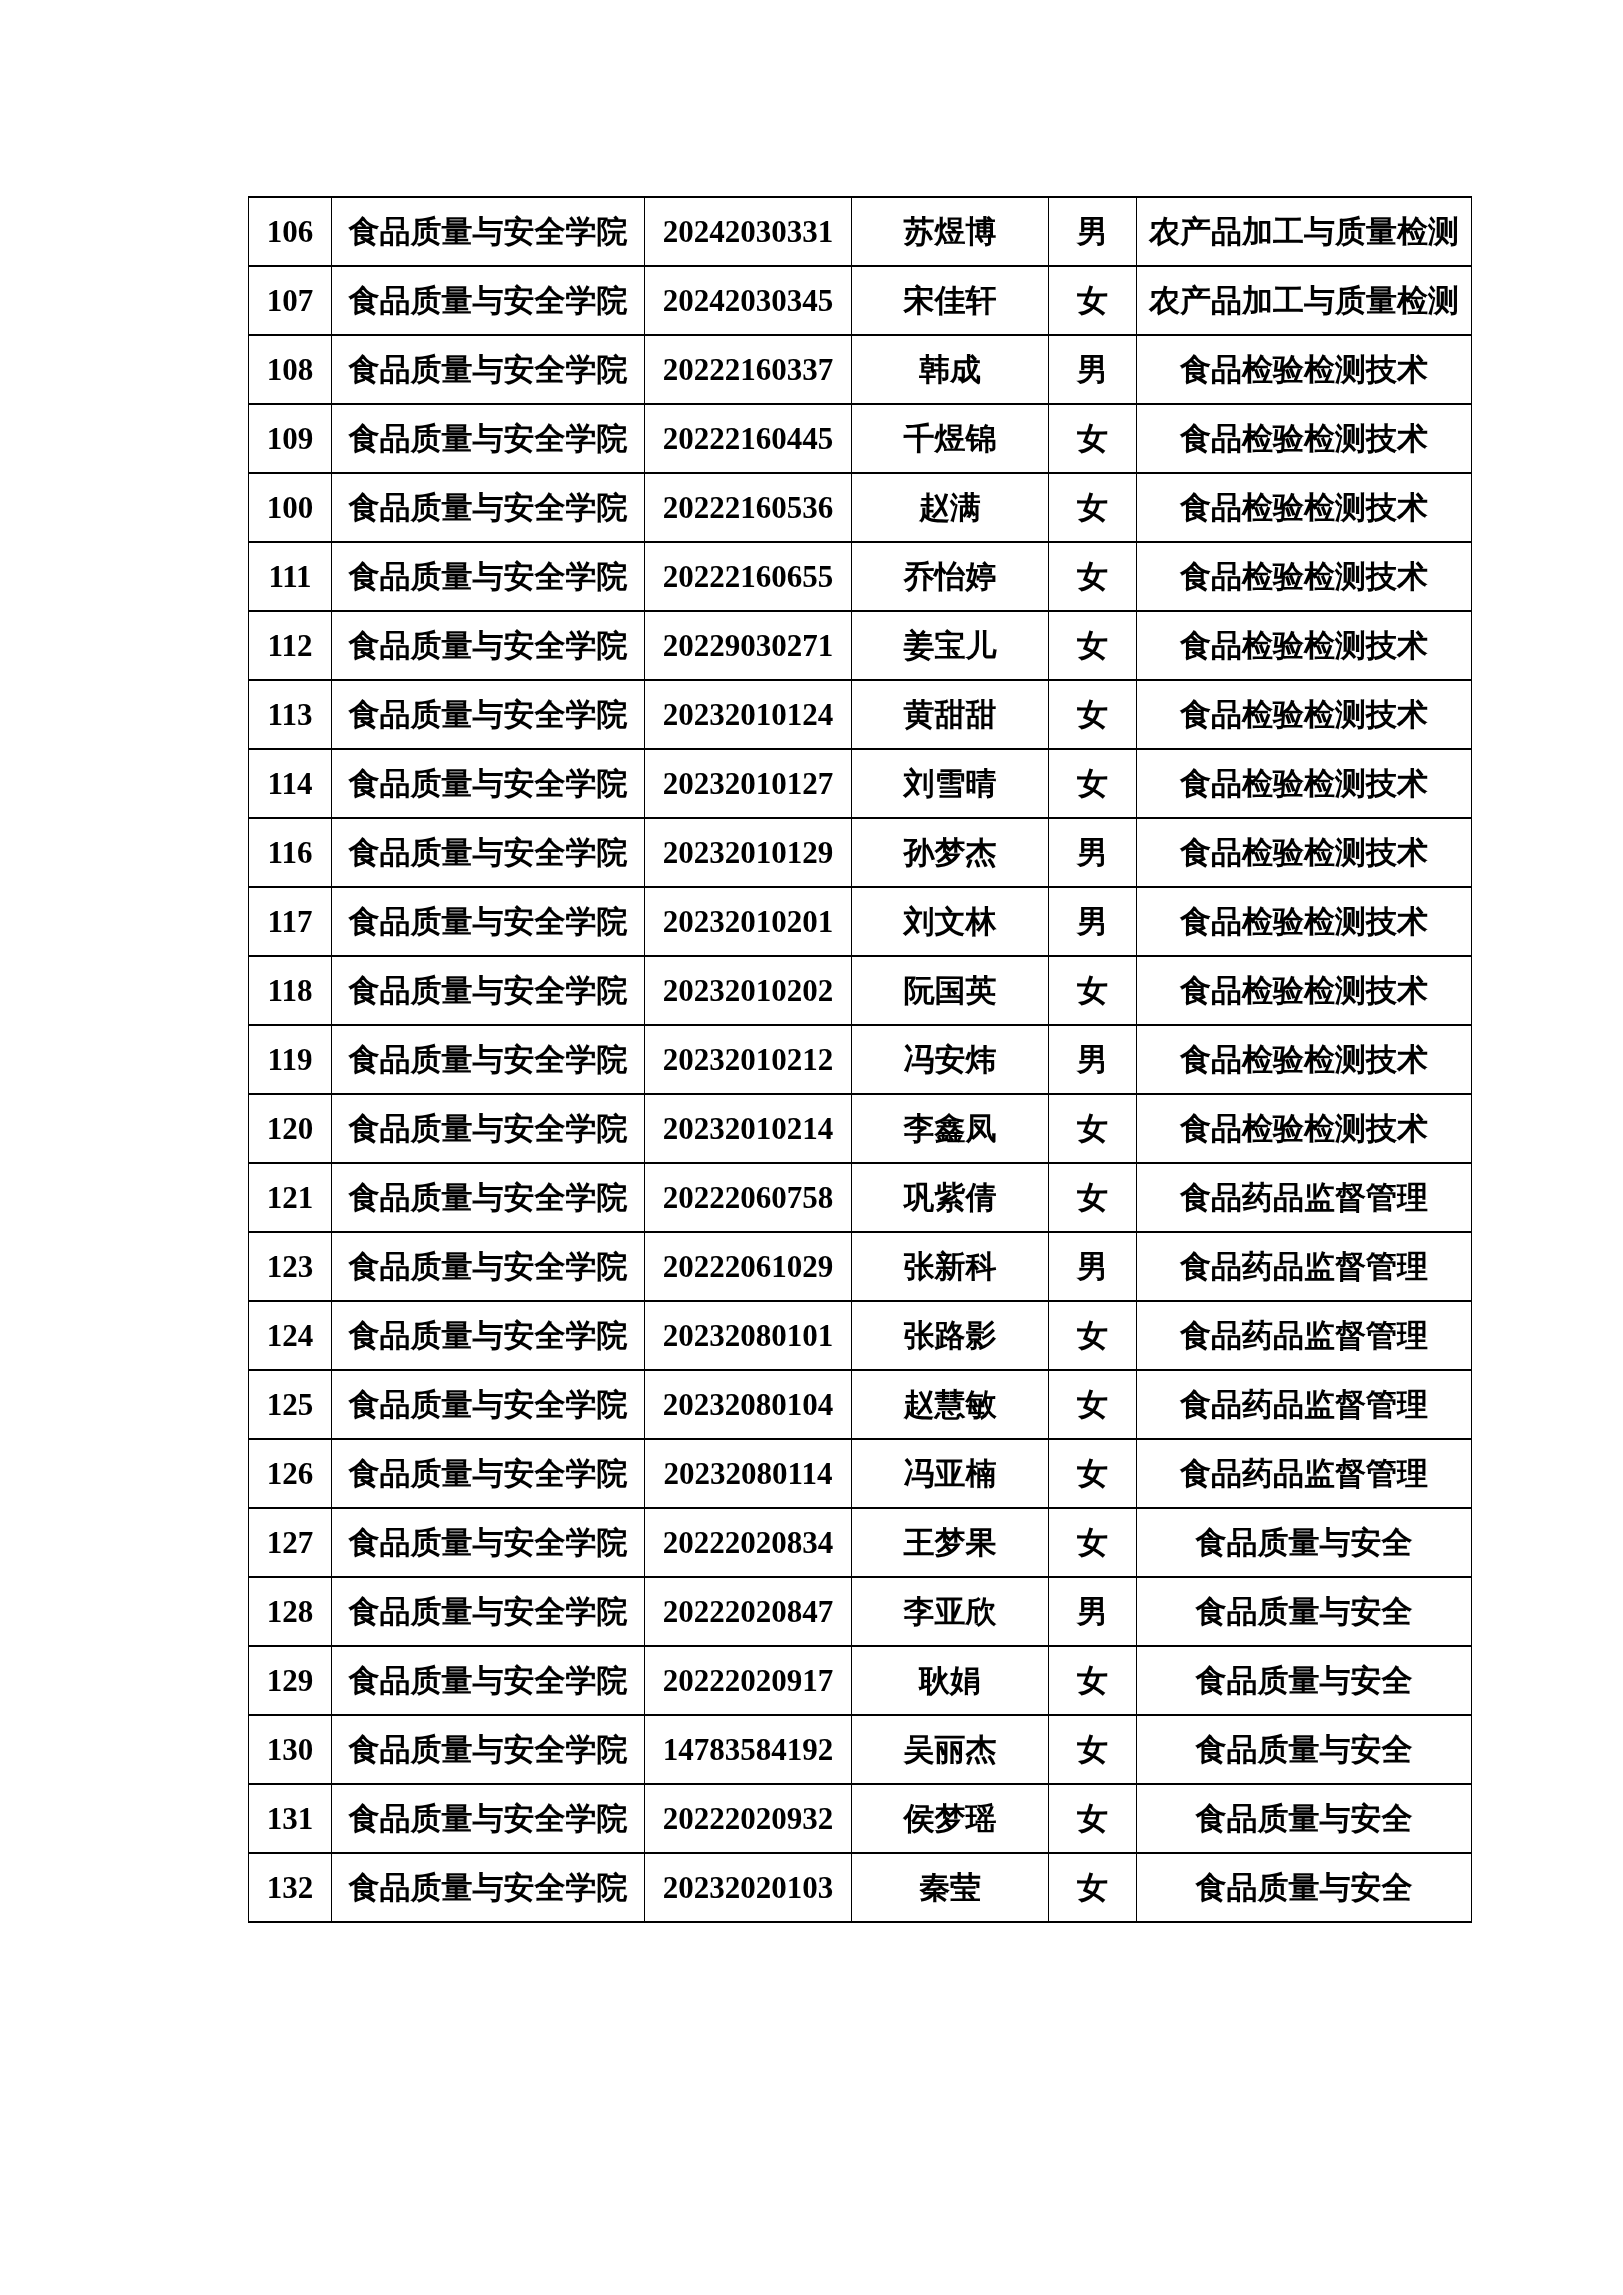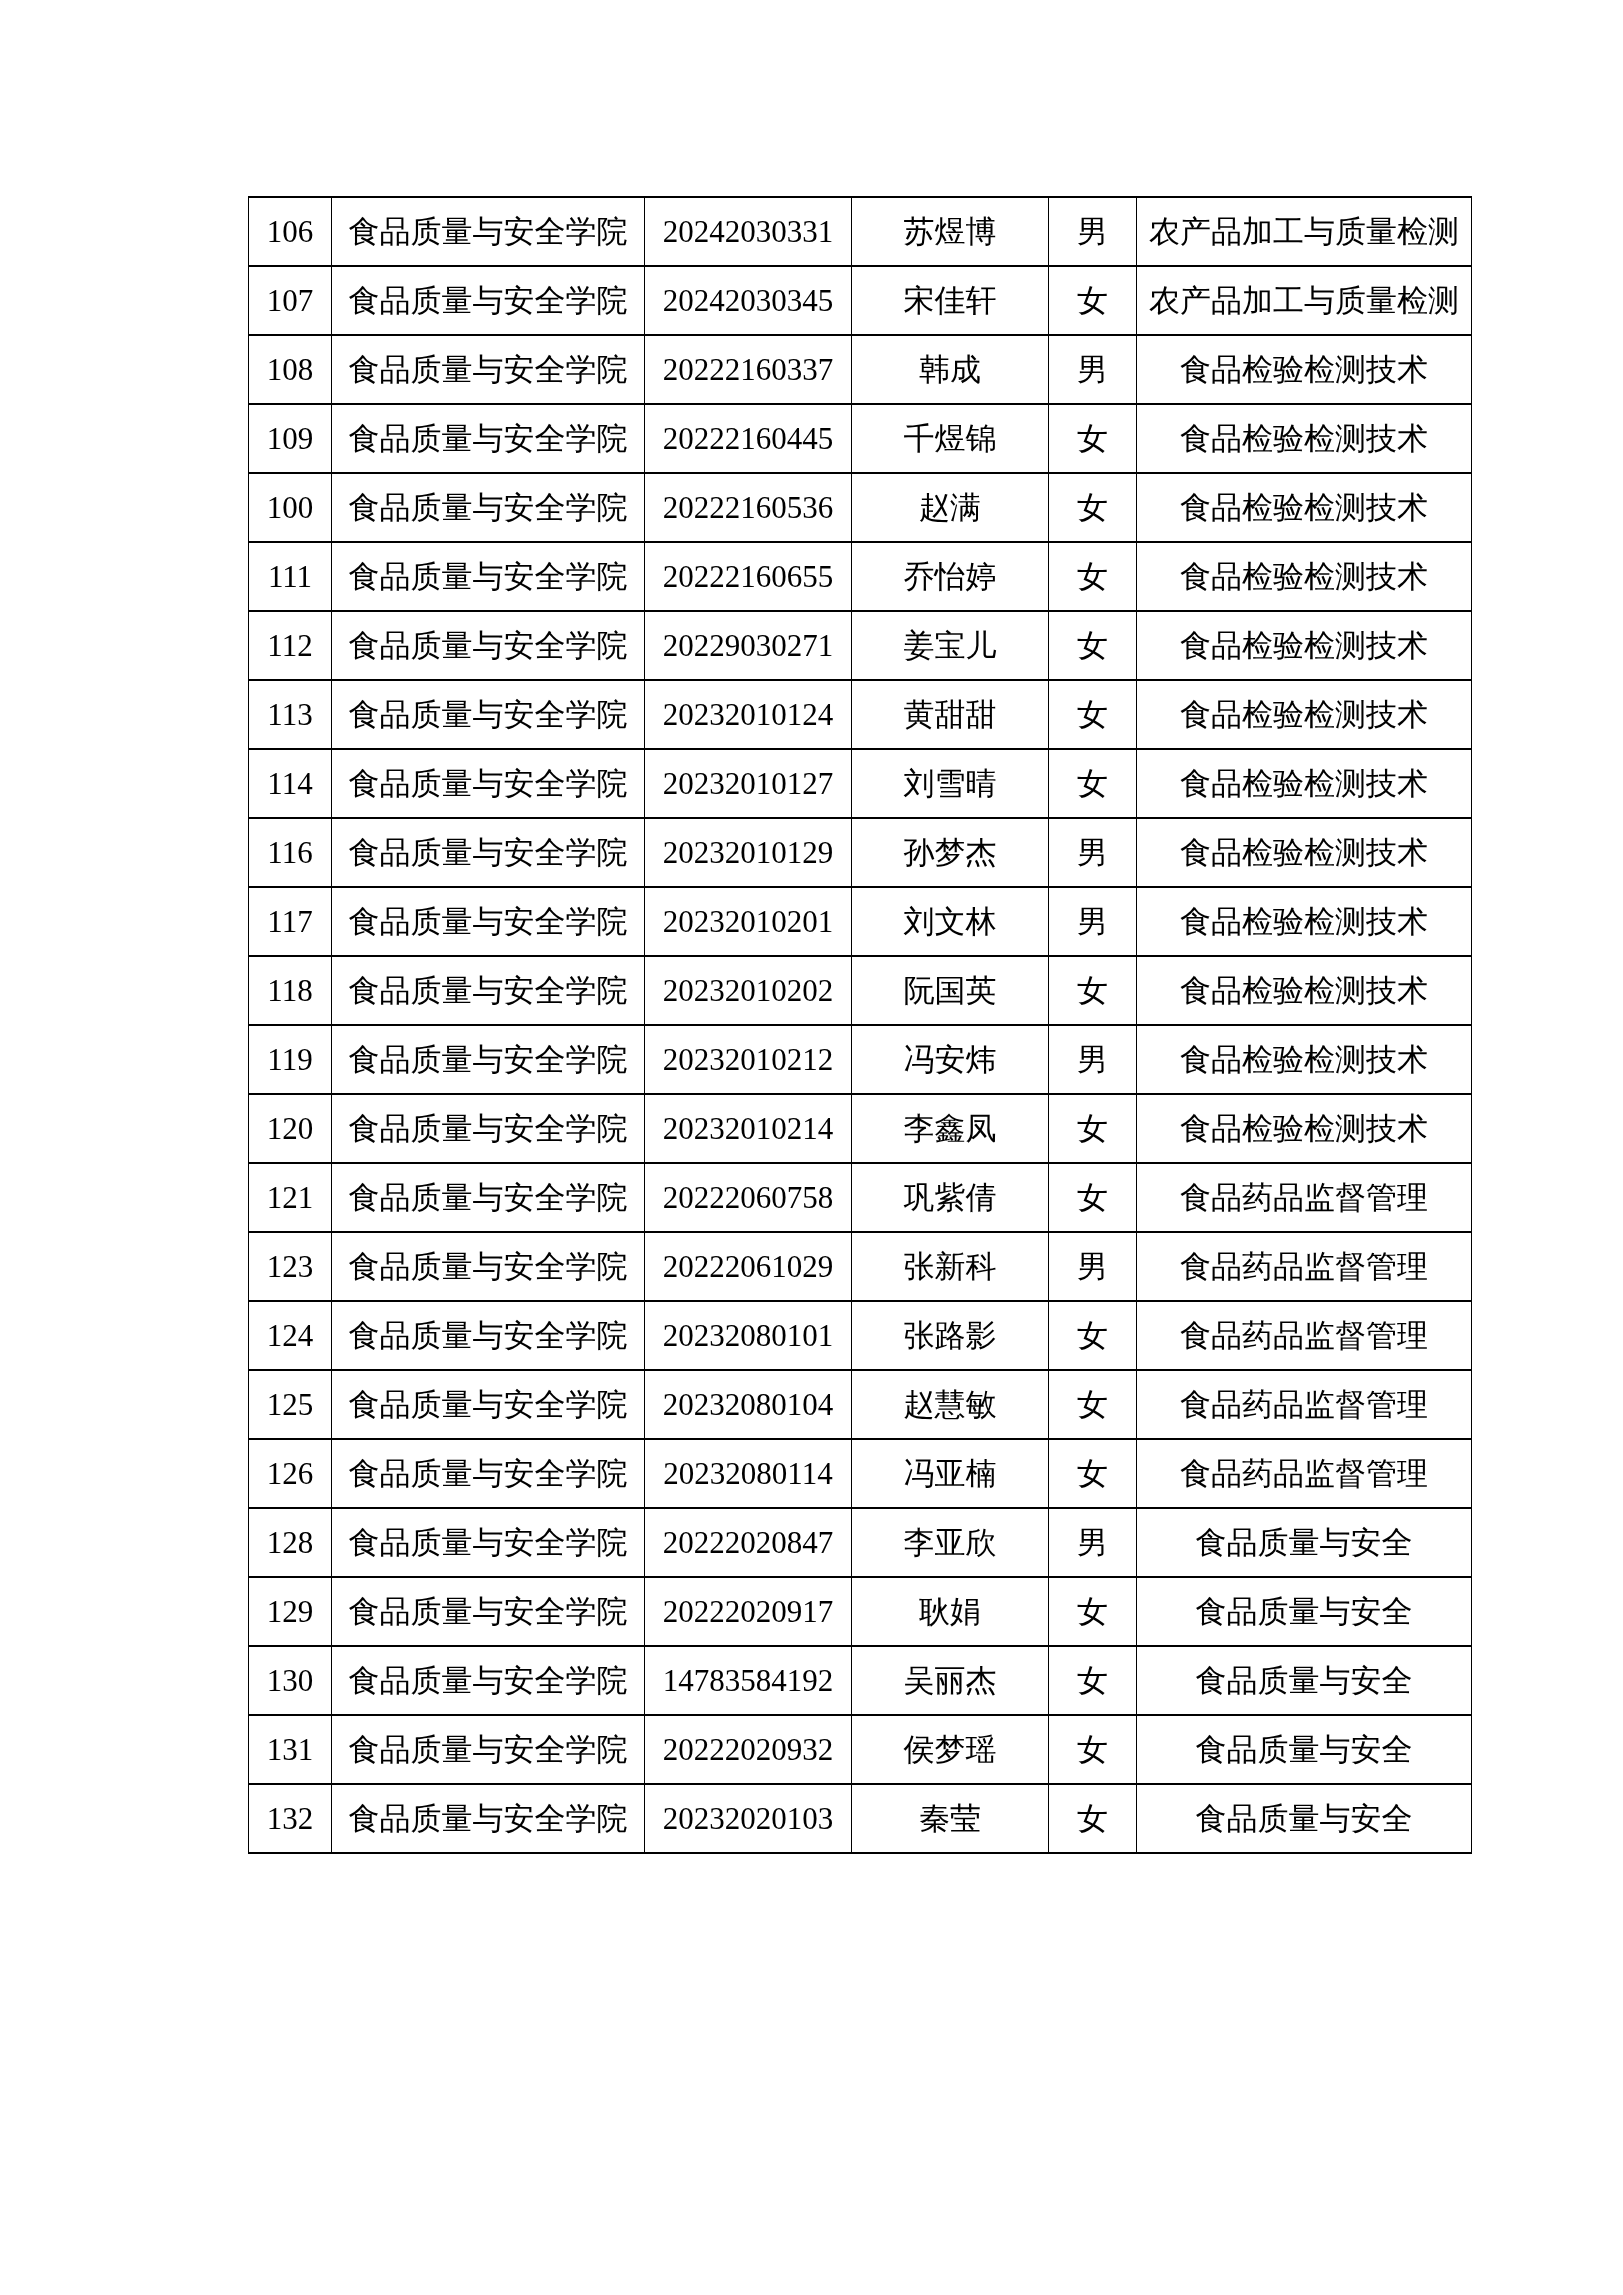--- a/index.html
+++ b/index.html
@@ -6,20 +6,21 @@
     margin: 0;
     padding: 0;
     background: #ffffff;
   }
   .page {
     position: relative;
     width: 1617px;
     height: 2295px;
     background: #ffffff;
     overflow: hidden;
+    font-weight: bold;
   }
   table.roster {
     position: absolute;
     left: 248px;
     top: 196px;
     width: 1223px;
     border-collapse: collapse;
     table-layout: fixed;
   }
   table.roster td {
@@ -204,20 +205,28 @@
   </tr>
         <tr>
     <td>126</td>
     <td>食品质量与安全学院</td>
     <td>20232080114</td>
     <td>冯亚楠</td>
     <td>女</td>
     <td>食品药品监督管理</td>
   </tr>
         <tr>
+    <td>127</td>
+    <td>食品质量与安全学院</td>
+    <td>20222020834</td>
+    <td>王梦果</td>
+    <td>女</td>
+    <td>食品质量与安全</td>
+  </tr>
+        <tr>
     <td>128</td>
     <td>食品质量与安全学院</td>
     <td>20222020847</td>
     <td>李亚欣</td>
     <td>男</td>
     <td>食品质量与安全</td>
   </tr>
         <tr>
     <td>129</td>
     <td>食品质量与安全学院</td>

